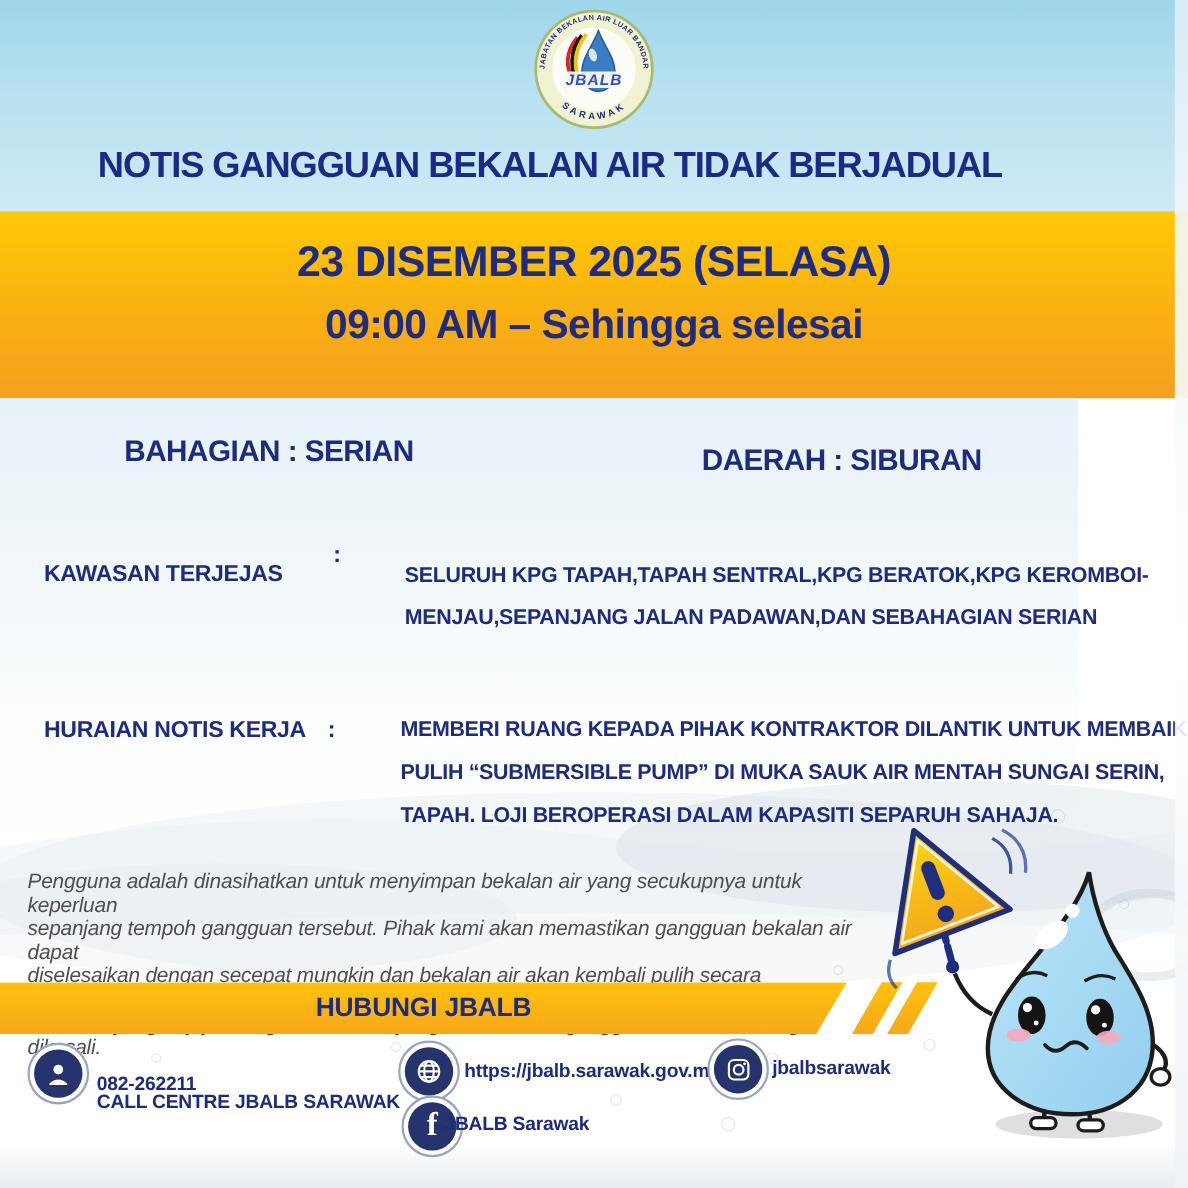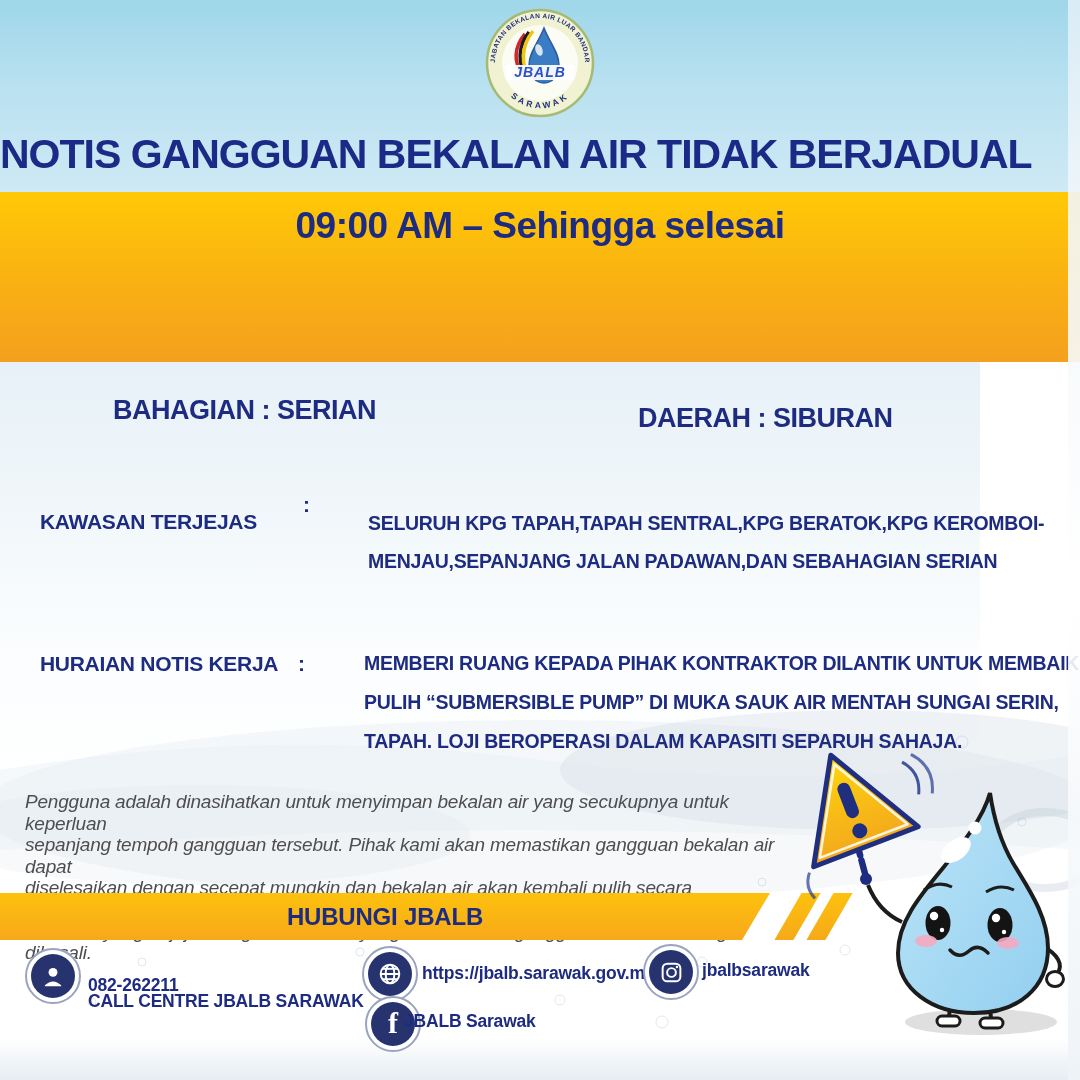--- a/index.html
+++ b/index.html
@@ -5,21 +5,21 @@
   html,body{margin:0;padding:0;background:#fff;}
   .poster{
     position:relative;width:1080px;height:1080px;overflow:hidden;
     font-family:"Liberation Sans",sans-serif;background:#ffffff;
   }
   
   .sec-top{position:absolute;left:0;top:0;width:1080px;height:192px;
     background:linear-gradient(180deg,#9fd6ea 0%,#b9e1f0 45%,#cfe9f5 100%);}
   .logo-wrap{position:absolute;left:50%;top:8px;transform:translateX(-50%);}
   .notice-title{position:absolute;left:0;top:131px;width:1000px;text-align:center;
-    font-size:41px;font-weight:bold;letter-spacing:-1px;color:#1b2a86;white-space:nowrap;}
+    font-size:33px;font-weight:bold;letter-spacing:-1px;color:#1b2a86;white-space:nowrap;}
   
   .sec-date{position:absolute;left:0;top:192px;width:1080px;height:170px;
     background:linear-gradient(180deg,#ffc906 0%,#f9b013 55%,#f4a01e 100%);
     text-align:center;color:#1d2b80;}
   .date-line{margin-top:25px;font-size:39px;font-weight:bold;letter-spacing:-0.5px;}
   .time-line{margin-top:13px;font-size:37px;font-weight:bold;letter-spacing:-0.5px;}
   
   .sec-body{position:absolute;left:0;top:362px;width:980px;height:718px;
     background:linear-gradient(180deg,#e7f1f8 0%,#eef5f9 15%,#fbfdfe 40%,#ffffff 60%,#ffffff 100%);}
   .sec-body .content{position:relative;z-index:3;}
@@ -83,20 +83,21 @@
         <path d="M60,20 C54,35 45,45 45,57 C45,68 52,75 60,75 C68,75 75,68 75,57 C75,45 66,35 60,20 Z" fill="#3b7dc4" stroke="#2a5d9e" stroke-width="1.5"></path>
         <ellipse cx="55" cy="42" rx="3.5" ry="6" fill="#ffffff" opacity="0.8" transform="rotate(-18 55 42)"></ellipse>
         <rect x="22" y="57" width="68" height="15" fill="#ffffff" opacity="0.92"></rect>
         <text x="56" y="69" font-size="14" font-weight="bold" font-style="italic" fill="#2b50c8" text-anchor="middle" letter-spacing="1">JBALB</text>
       </svg>
     </div>
     <div class="notice-title">NOTIS GANGGUAN BEKALAN AIR TIDAK BERJADUAL</div>
   </div>
 
   <div class="sec-date">
+    <div class="date-line">23 DISEMBER 2025 (SELASA)</div>
     <div class="time-line">09:00 AM – Sehingga selesai</div>
   </div>
 
   <div class="sec-body">
 
     <svg class="water-bg" viewBox="0 0 1080 380">
       <ellipse cx="540" cy="110" rx="560" ry="90" fill="#c7d3de" opacity="0.16"></ellipse>
       <ellipse cx="860" cy="70" rx="300" ry="60" fill="#bcc9d6" opacity="0.22"></ellipse>
       <ellipse cx="200" cy="135" rx="270" ry="50" fill="#cdd8e2" opacity="0.15"></ellipse>
       <path d="M0,70 Q270,25 540,60 T1080,55 L1080,150 Q540,110 0,150 Z" fill="#dde6ee" opacity="0.25"></path>

